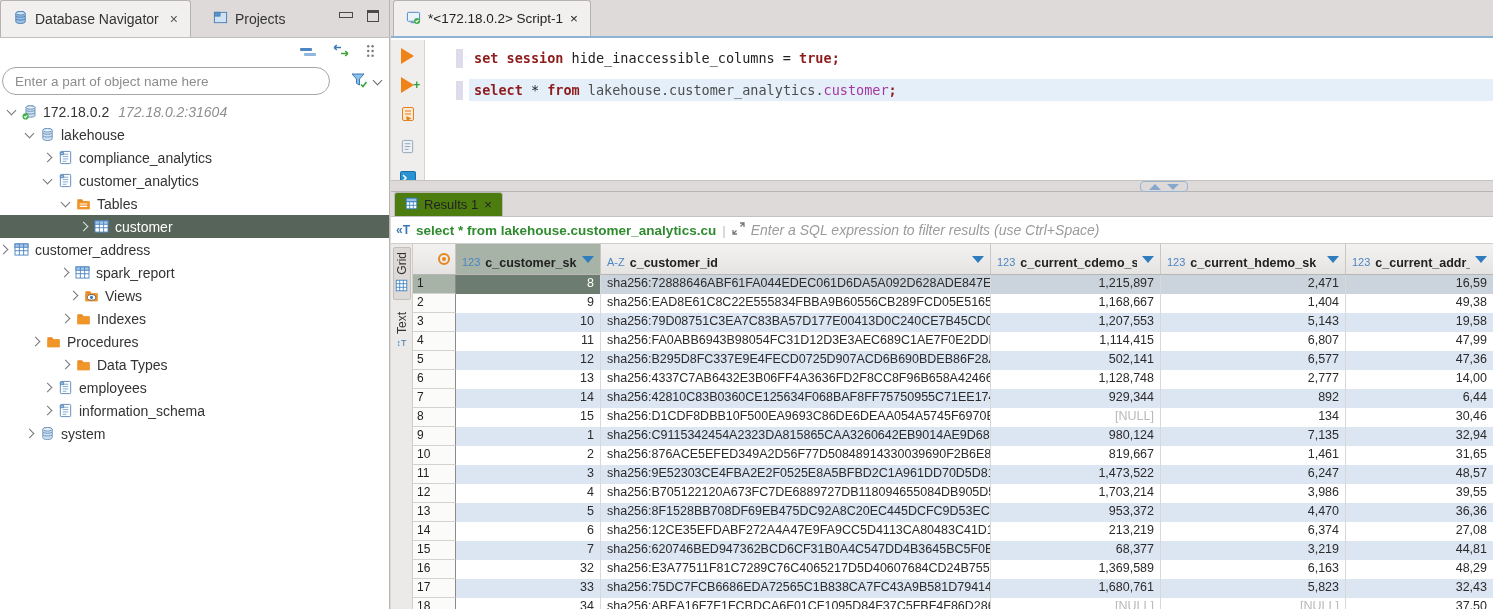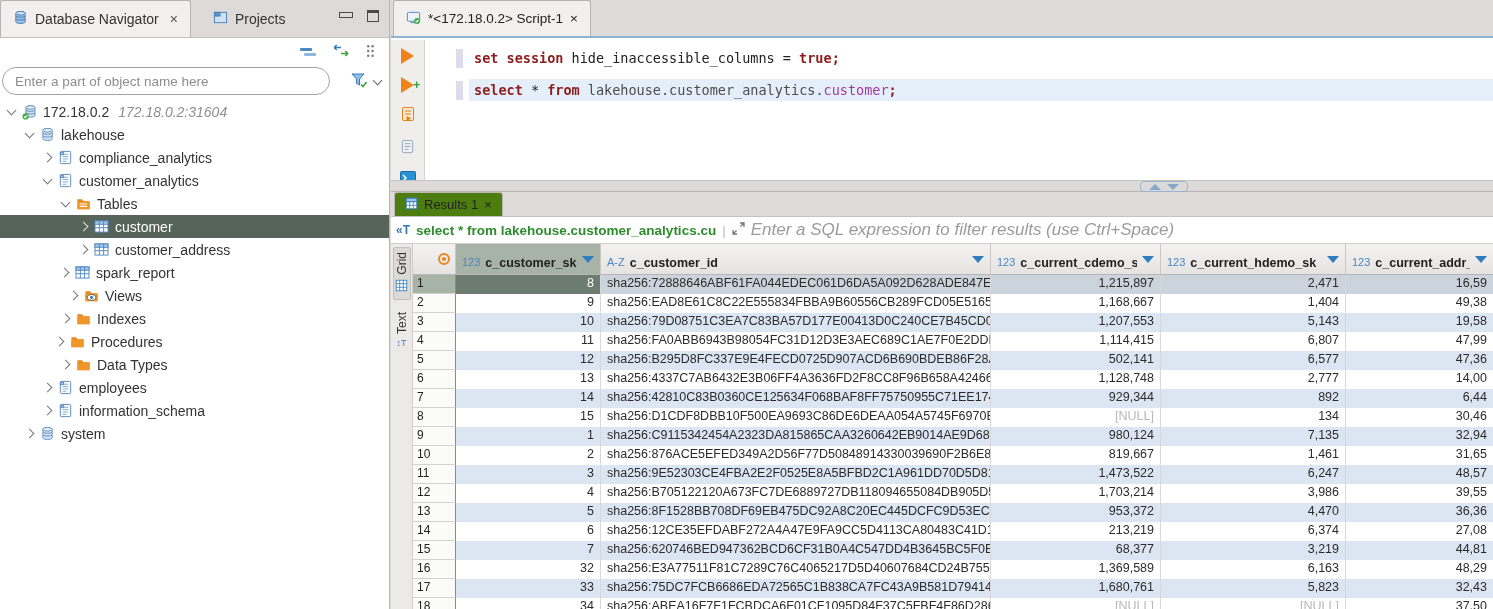--- a/index.html
+++ b/index.html
@@ -87,21 +87,21 @@
   .res-tabbar { height:25px; background:#dedad9; border-bottom:1px solid #c6c2c0;
     display:flex; align-items:stretch; }
   .res-tab { display:flex; align-items:center; gap:6px; padding:0 10px; margin-left:3px;
     background:#4d7c0f; border:1px solid #bdb8b6; border-bottom:none; border-radius:3px 3px 0 0;
     font-size:13px; color:#222; }
   .filter-bar { height:27px; background:#fff; border-bottom:1px solid #cfcccb;
     display:flex; align-items:center; padding-left:5px; gap:6px; white-space:nowrap; overflow:hidden; }
   .fb-icon { color:#3d7ab5; font-size:12px; font-weight:bold; flex:none; }
   .fb-sql { color:#2e8b2e; font-weight:600; font-size:13.5px; }
   .fb-div { color:#bbb; }
-  .fb-ph { color:#9b9b9b; font-style:italic; font-size:17px; }
+  .fb-ph { color:#9b9b9b; font-style:italic; font-size:14px; }
 
   .grid-wrap { position:absolute; top:52px; left:0; right:0; bottom:0; overflow:hidden; }
   .rail { position:absolute; left:0; top:0; bottom:0; width:22px; background:#eceae8;
     border-right:1px solid #d0cdcb; display:flex; flex-direction:column; align-items:center;
     padding-top:3px; gap:8px; }
   .rail-btn { display:flex; flex-direction:column; align-items:center; gap:4px; padding:4px 1px; }
   .rail-btn.active { background:#dcd9d7; border:1px solid #c3bfbd; border-radius:2px; }
   .vlabel { writing-mode:vertical-rl; transform:rotate(180deg); font-size:12px; color:#333; }
   .rail-ticon { font-size:9px; color:#3a79b5; }
 
@@ -272,21 +272,21 @@
           <span class="chev collapsed"></span>
           <span class="t-icon">
             <svg width="15" height="13" viewBox="0 0 16 14">
               <rect x="1" y="1" width="14" height="12" fill="#fff" stroke="#4d86c0"></rect>
               <rect x="1" y="1" width="14" height="3.6" fill="#a8c8e8" stroke="#4d86c0"></rect>
               <path d="M1 8.3h14M5.7 1v12M10.3 1v12" stroke="#4d86c0"></path>
             </svg>
           </span>
           <span>customer</span>
         </div>
-        <div class="tree-row" style="padding-left: 80px; align-items: center;">
+        <div class="tree-row" style=" align-items: center;">
           <span class="chev collapsed"></span>
           <span class="t-icon">
             <svg width="15" height="13" viewBox="0 0 16 14">
               <rect x="1" y="1" width="14" height="12" fill="#fff" stroke="#4d86c0"></rect>
               <rect x="1" y="1" width="14" height="3.6" fill="#a8c8e8" stroke="#4d86c0"></rect>
               <path d="M1 8.3h14M5.7 1v12M10.3 1v12" stroke="#4d86c0"></path>
             </svg>
           </span>
           <span>customer_address</span>
         </div>
@@ -316,21 +316,21 @@
         <div class="tree-row" style="padding-left: 62px;">
           <span class="chev collapsed"></span>
           <span class="t-icon">
             <svg width="15" height="14" viewBox="0 0 16 15">
               <path d="M1.5 2.5h5l1.5 2h6.5v8.5h-13z" fill="#e8871e"></path>
               <path d="M1.5 4.8h13v8.2h-13z" fill="#f09527"></path>
             </svg>
           </span>
           <span>Indexes</span>
         </div>
-        <div class="tree-row" style="padding-left: 56px;">
+        <div class="tree-row" style="padding-left: 32px;">
           <span class="chev collapsed"></span>
           <span class="t-icon">
             <svg width="15" height="14" viewBox="0 0 16 15">
               <path d="M1.5 2.5h5l1.5 2h6.5v8.5h-13z" fill="#e8871e"></path>
               <path d="M1.5 4.8h13v8.2h-13z" fill="#f09527"></path>
             </svg>
           </span>
           <span>Procedures</span>
         </div>
         <div class="tree-row" style="padding-left: 62px;">

